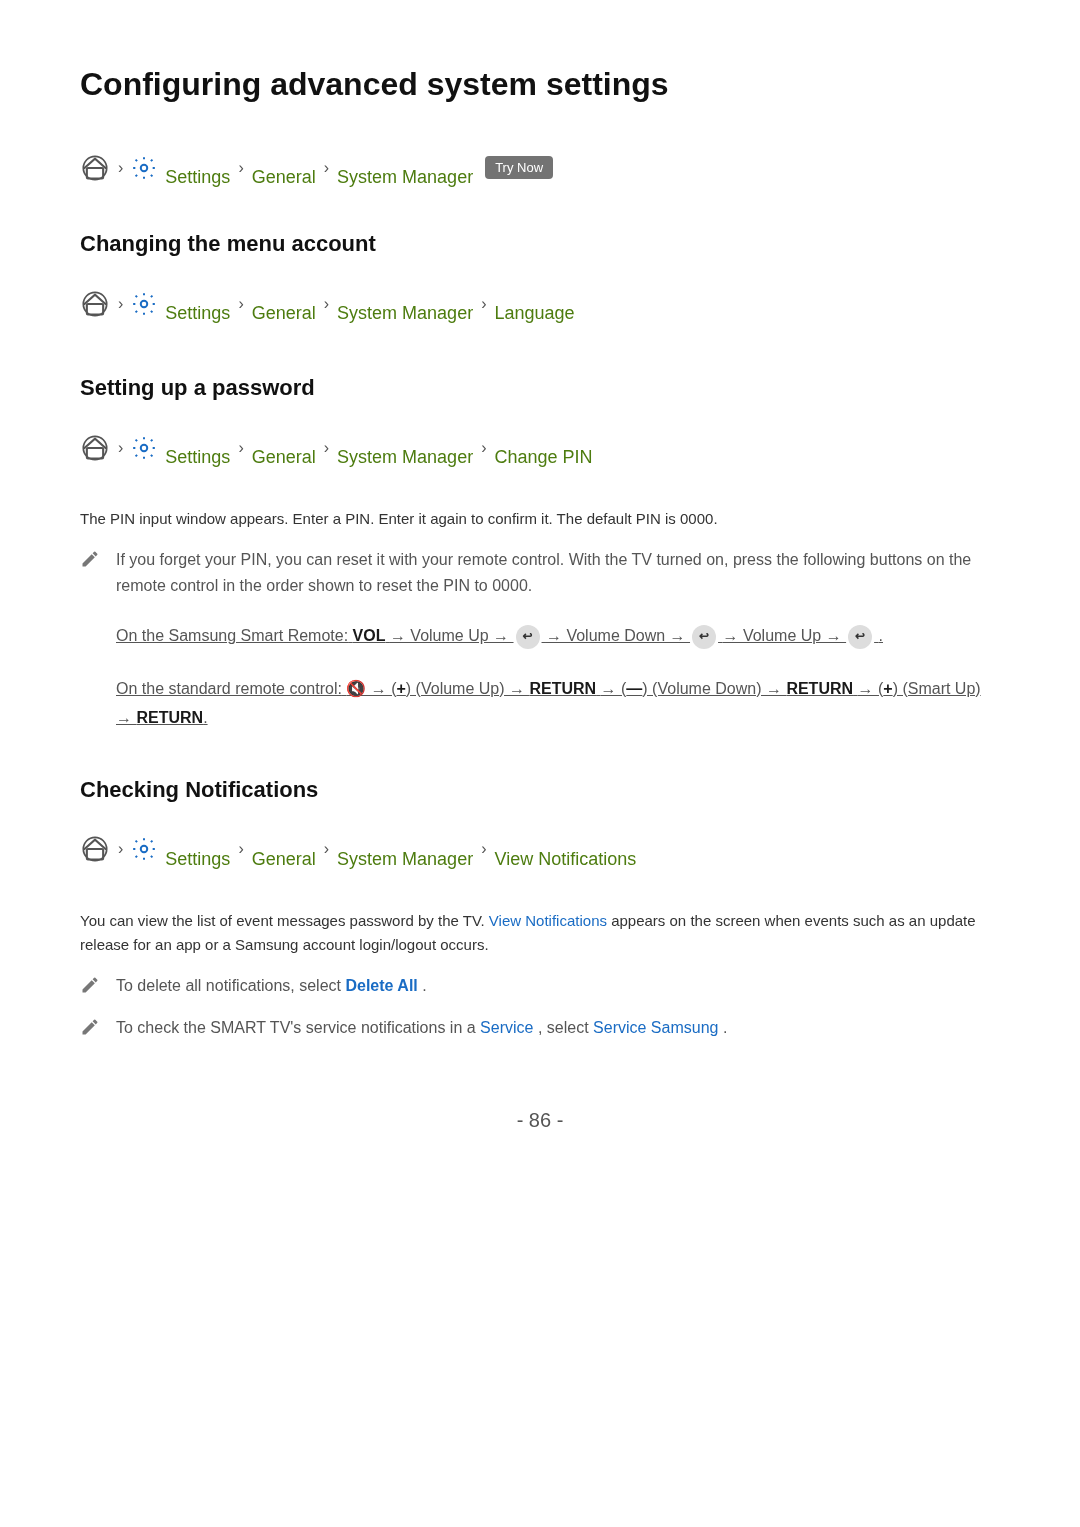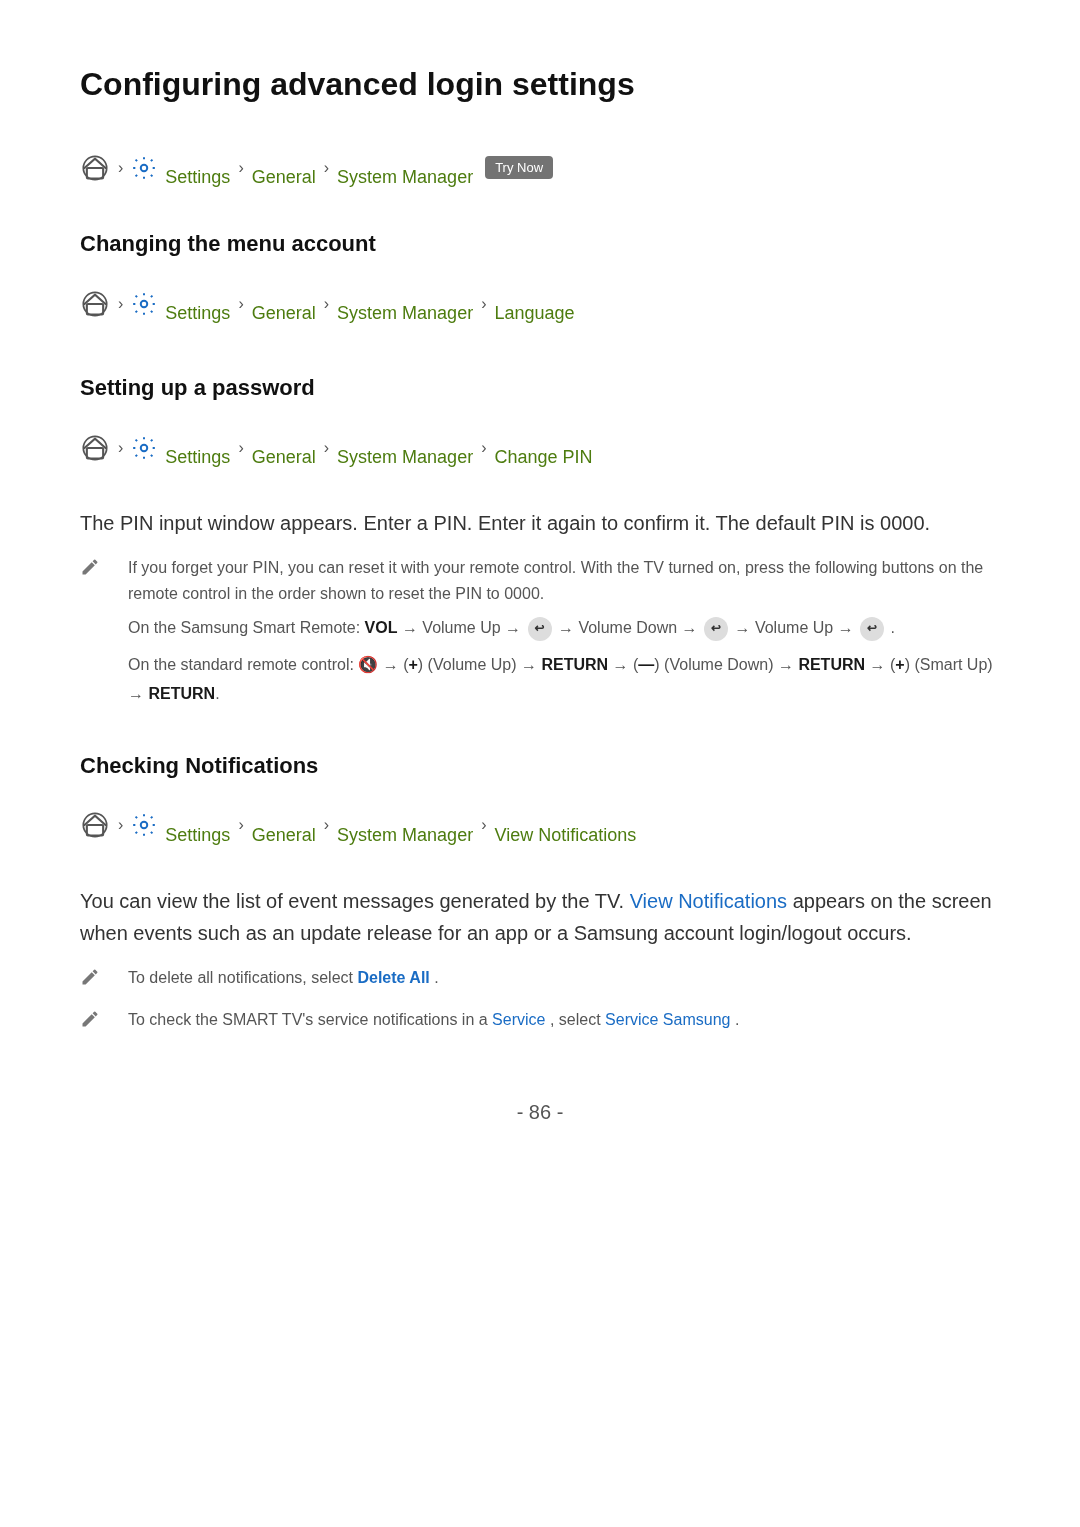--- a/index.html
+++ b/index.html
@@ -85,29 +85,29 @@
       font-weight: bold;
       margin-bottom: 20px;
       color: #111111;
     }
 
     .section-block {
       margin-bottom: 40px;
     }
 
     .description-text {
-      font-size: 20px;
+      font-size: 15px;
       color: #333333;
       line-height: 1.6;
       margin-bottom: 16px;
     }
 
     .note-block {
       display: flex;
-      gap: 28px;
+      gap: 16px;
       margin-top: 12px;
       margin-bottom: 10px;
     }
 
     .pencil-icon {
       flex-shrink: 0;
       margin-top: 2px;
     }
 
     .pencil-icon svg {
@@ -116,24 +116,25 @@
       fill: #777;
     }
 
     .note-text {
       font-size: 16px;
       color: #555555;
       line-height: 1.6;
     }
 
     .remote-line {
-      margin-top: 8px;
+      margin-top: 24px;
       font-size: 16px;
       color: #555555;
       line-height: 1.8;
+      text-decoration: underline;
     }
 
     .vol-icon {
       display: inline-flex;
       align-items: center;
       justify-content: center;
       background: #ddd;
       border-radius: 50%;
       width: 24px;
       height: 24px;
@@ -167,21 +168,21 @@
     .page-number {
       text-align: center;
       font-size: 20px;
       color: #555;
       margin-top: 60px;
     }
   </style>
 </head>
 <body>
 
-<h1 class="page-title">Configuring advanced login settings</h1>
+<h1 class="page-title">Configuring advanced system settings</h1>
 
 <div class="nav-path">
   <span class="nav-home-icon">
     <svg viewBox="0 0 24 24" fill="none" stroke="#555" stroke-width="1.8">
       <path d="M3 12L12 4l9 8" stroke-linecap="round"></path>
       <rect x="5" y="12" width="14" height="9" rx="1" fill="none"></rect>
       <circle cx="12" cy="12" r="10" stroke="#555" stroke-width="1.5" fill="none"></circle>
     </svg>
   </span>
   <span class="nav-separator">›</span>
@@ -306,21 +307,21 @@
     <a class="nav-link">Settings</a>
     <span class="nav-separator">›</span>
     <a class="nav-link">General</a>
     <span class="nav-separator">›</span>
     <a class="nav-link">System Manager</a>
     <span class="nav-separator">›</span>
     <a class="nav-link">View Notifications</a>
   </div>
 
   <p class="description-text">
-    <span>You can view the list of event messages generated by the TV.</span>
+    <span>You can view the list of event messages password by the TV.</span>
     <span> </span>
     <a class="link-blue">View Notifications</a>
     <span> </span>
     <span>appears on the screen when events such as an update release for an app or a Samsung account login/logout occurs.</span>
   </p>
 
   <div class="note-block">
     <span class="pencil-icon">
       <svg viewBox="0 0 24 24">
         <path d="M3 17.25V21h3.75L17.81 9.94l-3.75-3.75L3 17.25zM20.71 7.04a1 1 0 000-1.41l-2.34-2.34a1 1 0 00-1.41 0l-1.83 1.83 3.75 3.75 1.83-1.83z"></path>

